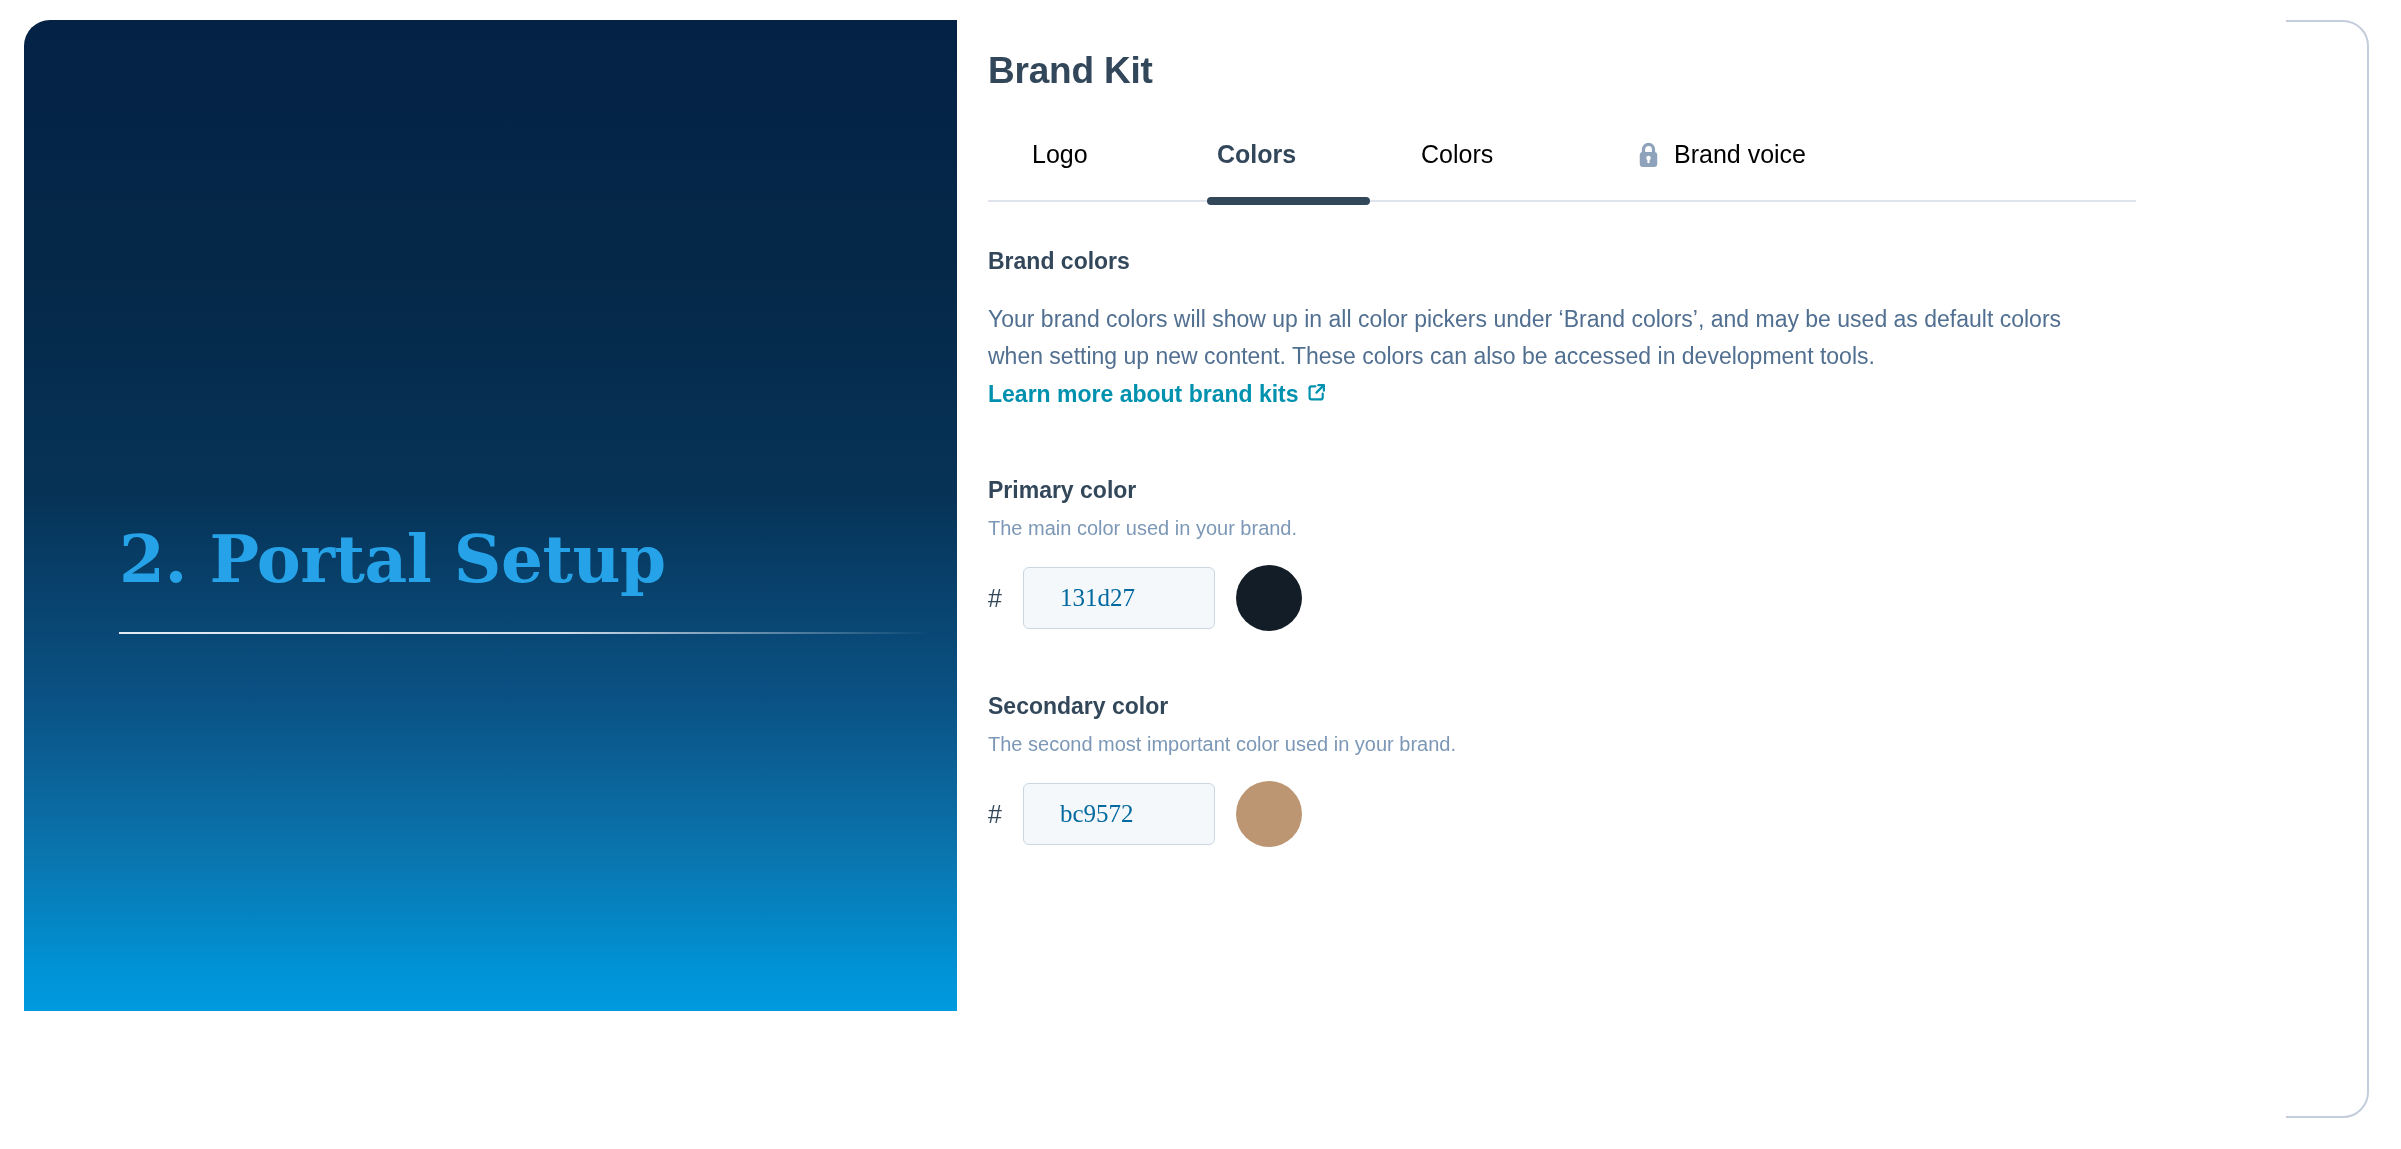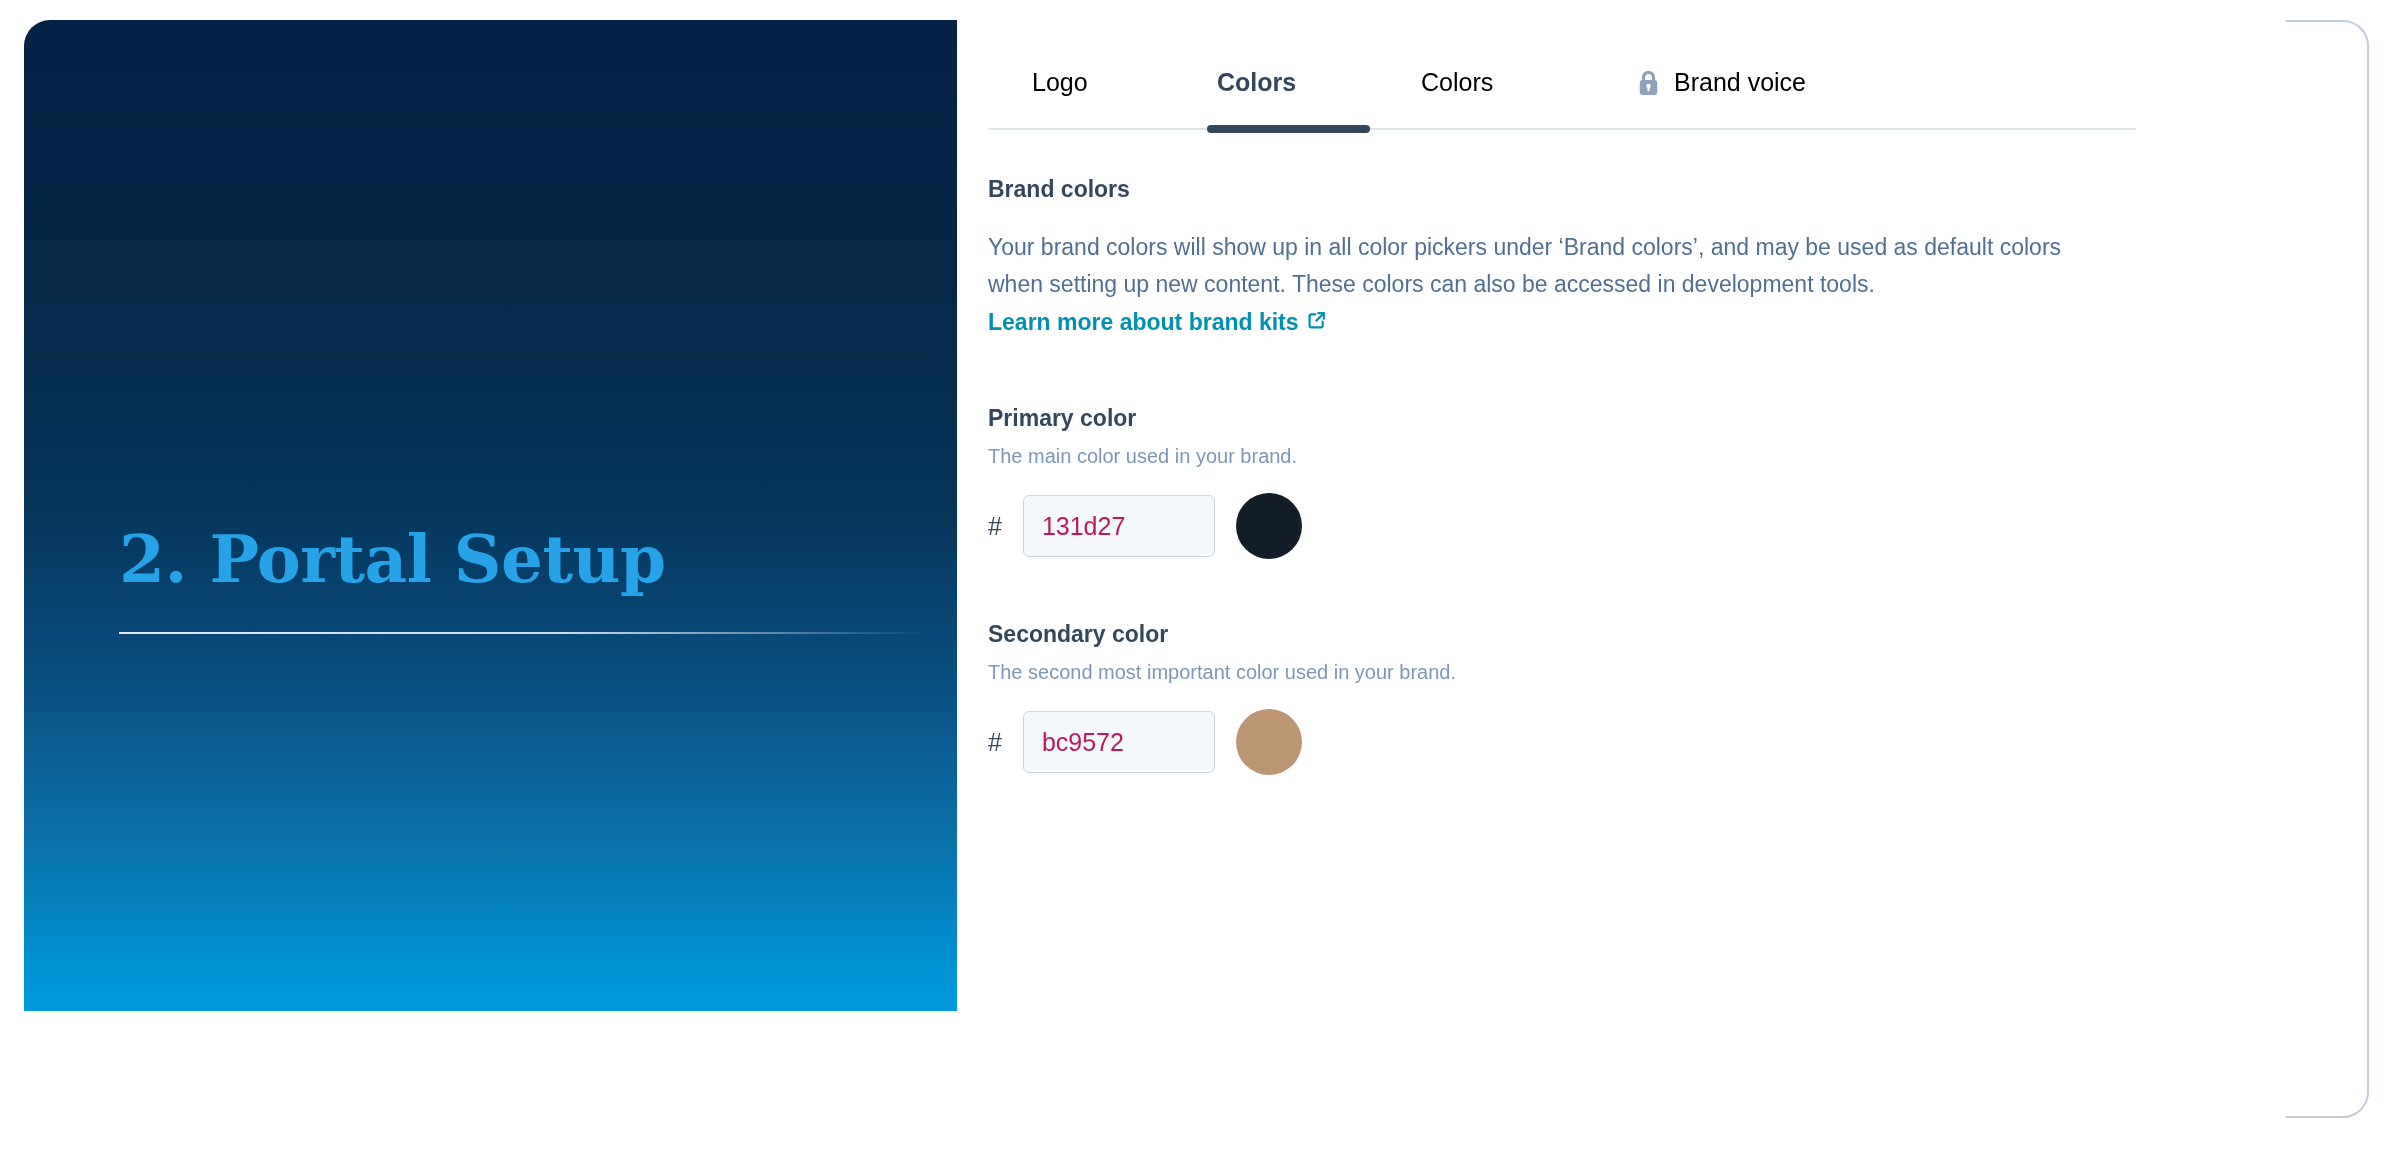--- a/index.html
+++ b/index.html
@@ -172,24 +172,24 @@
     font-size: 25px;
     color: #33475b;
   }
   .hex-input {
     width: 192px;
     height: 62px;
     box-sizing: border-box;
     border: 1px solid #cbd6e2;
     border-radius: 6px;
     background: #f5f8fa;
-    color: #be185d;
-    font-family: Liberation Sans, sans-serif;
+    color: #0369a1;
+    font-family: Liberation Serif, serif;
     font-size: 25px;
-    padding: 0 18px;
+    padding: 0 36px;
     outline: none;
   }
   .swatch {
     width: 66px;
     height: 66px;
     border-radius: 50%;
   }
 </style>
 </head>
 <body>
@@ -200,20 +200,21 @@
 
 <div id="hero-panel">
   <div id="hero-inner">
     <div id="hero-title" style="color: rgb(38, 163, 232);">2. Portal Setup</div>
     <div id="hero-rule"></div>
   </div>
 </div>
 
 <div id="content">
 
+  <h1 id="page-title">Brand Kit</h1>
 
   <div id="tabs">
 
     <div class="tab" style="left:44px;">
       <span>Logo</span>
     </div>
 
     <div class="tab active" style="left:229px;">
       <span>Colors</span>
     </div>

